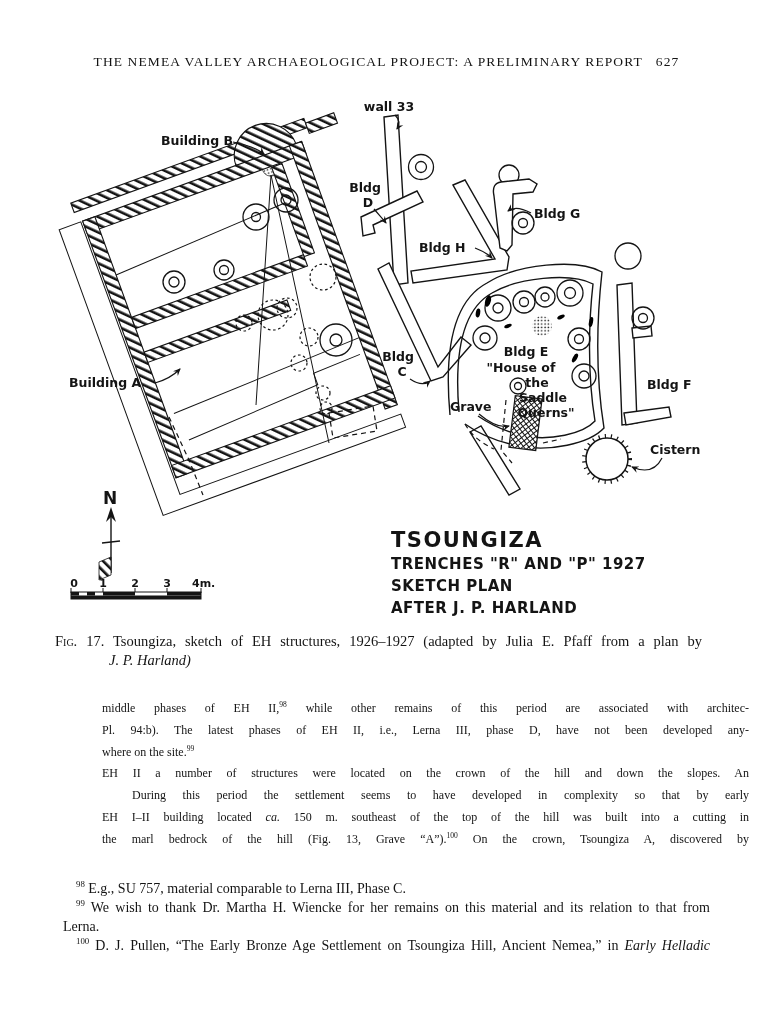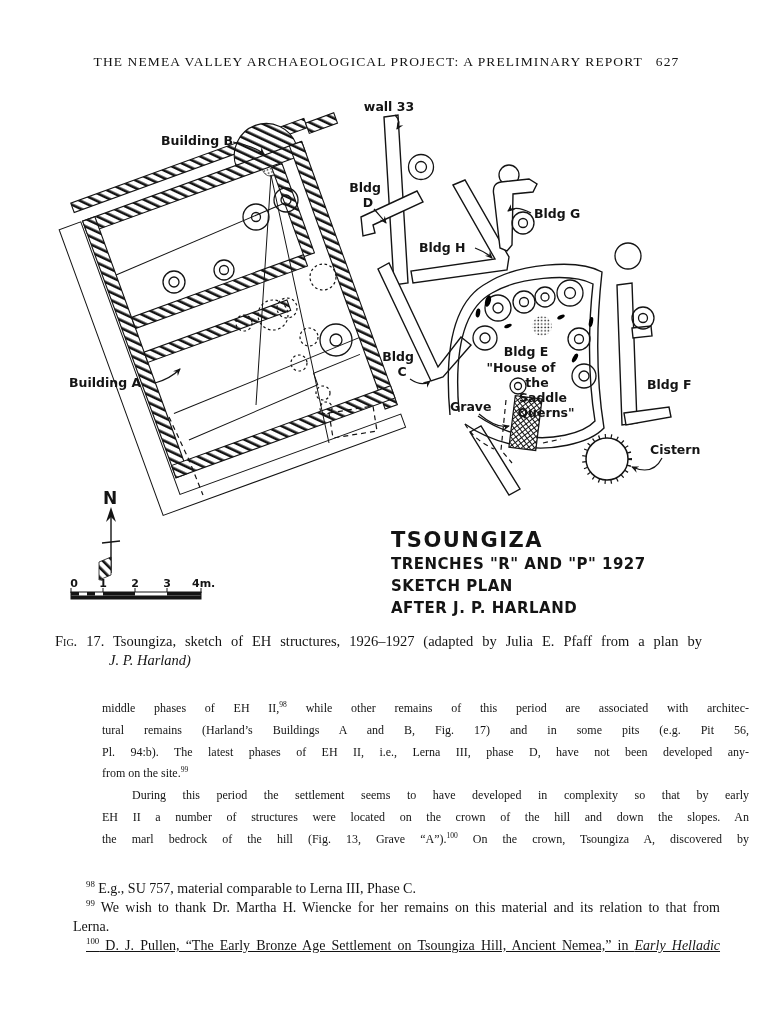--- a/index.html
+++ b/index.html
@@ -4,21 +4,21 @@
 <style>
   html,body{margin:0;padding:0;background:#e8e8e4;}
   .page{position:relative;width:762px;height:1024px;background:#ffffff;overflow:hidden;
         font-family:"Liberation Serif",serif;color:#141414;}
   .running-head{position:absolute;left:63px;top:54px;width:647px;display:flex;
         justify-content:center;align-items:baseline;gap:13px;font-size:13.5px;
         letter-spacing:1.1px;white-space:nowrap;}
   .figure-wrap{position:absolute;left:51px;top:95px;width:660px;height:535px;}
   .caption{position:absolute;left:55px;top:632px;width:647px;font-size:14.5px;line-height:19px;}
   .bodytext{position:absolute;left:63px;top:698px;width:647px;font-size:12px;line-height:21.8px;margin-left:39px;}
-  .footnotes{position:absolute;left:73px;top:879px;width:647px;font-size:14px;line-height:19px;}
+  .footnotes{position:absolute;left:63px;top:879px;width:647px;font-size:14px;line-height:19px;}
   .tline{text-align:justify;text-align-last:justify;}
   .tline.last{text-align-last:left;}
   .sup{vertical-align:super;font-size:63%;line-height:0;}
   .it{font-style:italic;}
   .sc{font-variant:small-caps;}
   
   .flabel{font-family:"DejaVu Sans",sans-serif;font-weight:bold;font-size:12.5px;fill:#141414;}
   .ftitle1{font-family:"DejaVu Sans",sans-serif;font-weight:bold;font-size:21px;letter-spacing:1.5px;fill:#141414;}
   .ftitle2{font-family:"DejaVu Sans",sans-serif;font-weight:bold;font-size:15px;letter-spacing:.5px;fill:#141414;}
   .fscale{font-family:"DejaVu Sans",sans-serif;font-weight:bold;font-size:11px;fill:#141414;}
@@ -236,37 +236,37 @@
   </div>
 
   <div class="caption">
       <div class="tline"><span class="sc">Fig. 17.</span><span> Tsoungiza, sketch of EH structures, 1926–1927 (adapted by Julia E. Pfaff from a plan by</span></div>
       <div class="tline last" style="text-indent: 54px; font-style: italic;"><span>J. P. Harland)</span></div>
     </div>
 
   <div class="bodytext">
     <div>
         <div class="tline"><span>middle phases of EH II,</span><span class="sup">98</span><span> while other remains of this period are associated with architec-</span></div>
-        <div class="tline"><span>tural remains (Harland’s Buildings A and B, Fig. 17) and in some pits (e.g. Pit 56,</span></div>
         <div class="tline"><span>Pl. 94:b). The latest phases of EH II, i.e., Lerna III, phase D, have not been developed any-</span></div>
-        <div class="tline last"><span>from on the site.</span><span class="sup">99</span></div>
-      </div>
-    <div>
+        <div class="tline last"><span>where on the site.</span><span class="sup">99</span></div>
+      </div>
+    <div>
+        <div class="tline"><span>EH II a number of structures were located on the crown of the hill and down the slopes. An</span></div>
         <div class="tline" style="text-indent: 30px;"><span>During this period the settlement seems to have developed in complexity so that by early</span></div>
-        <div class="tline"><span>EH II a number of structures were located on the crown of the hill and down the slopes. An</span></div>
+        <div class="tline"><span>EH I–II building located </span><span class="it">ca.</span><span> 150 m. southeast of the top of the hill was built into a cutting in</span></div>
         <div class="tline"><span>the marl bedrock of the hill (Fig. 13, Grave “A”).</span><span class="sup">100</span><span> On the crown, Tsoungiza A, discovered by</span></div>
       </div>
   </div>
 
   <div class="footnotes">
     <div>
         <div class="tline last" style="text-indent: 13px;"><span class="sup">98</span><span> E.g., SU 757, material comparable to Lerna III, Phase C.</span></div>
       </div>
     <div>
         <div class="tline" style="text-indent: 13px;"><span class="sup">99</span><span> We wish to thank Dr. Martha H. Wiencke for her remains on this material and its relation to that from</span></div>
         <div class="tline last"><span>Lerna.</span></div>
       </div>
     <div>
-        <div class="tline" style="text-indent: 13px; text-decoration: underline;"><span class="sup">100</span><span> D. J. Pullen, “The Early Bronze Age Settlement on Tsoungiza Hill, Ancient Nemea,” in </span><span class="it">Early Helladic</span></div>
+        <div class="tline" style="text-indent: 13px;"><span class="sup">100</span><span> D. J. Pullen, “The Early Bronze Age Settlement on Tsoungiza Hill, Ancient Nemea,” in </span><span class="it">Early Helladic</span></div>
       </div>
   </div>
 
 </div>
 
 </body></html>

